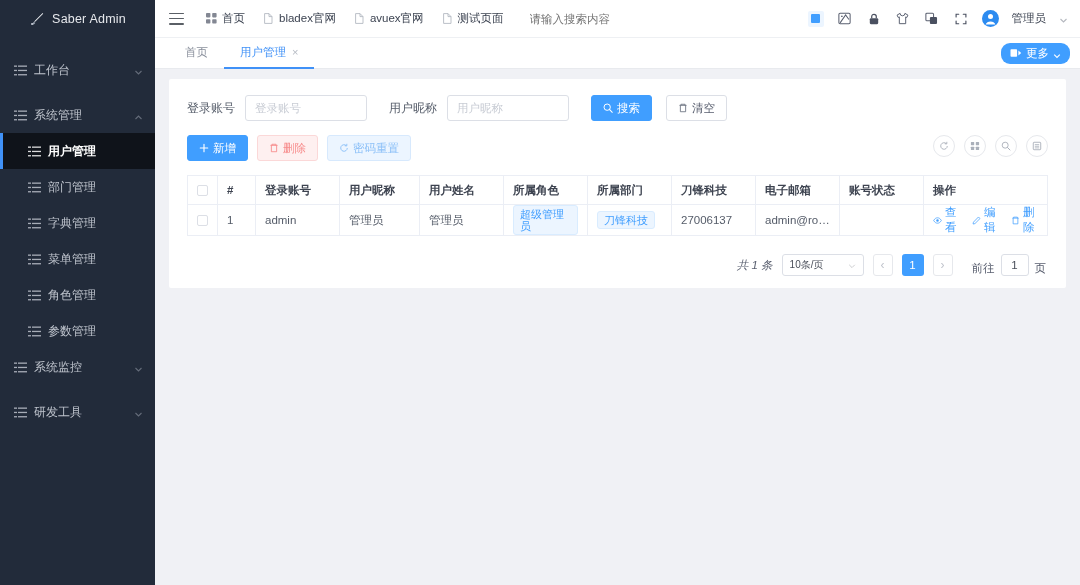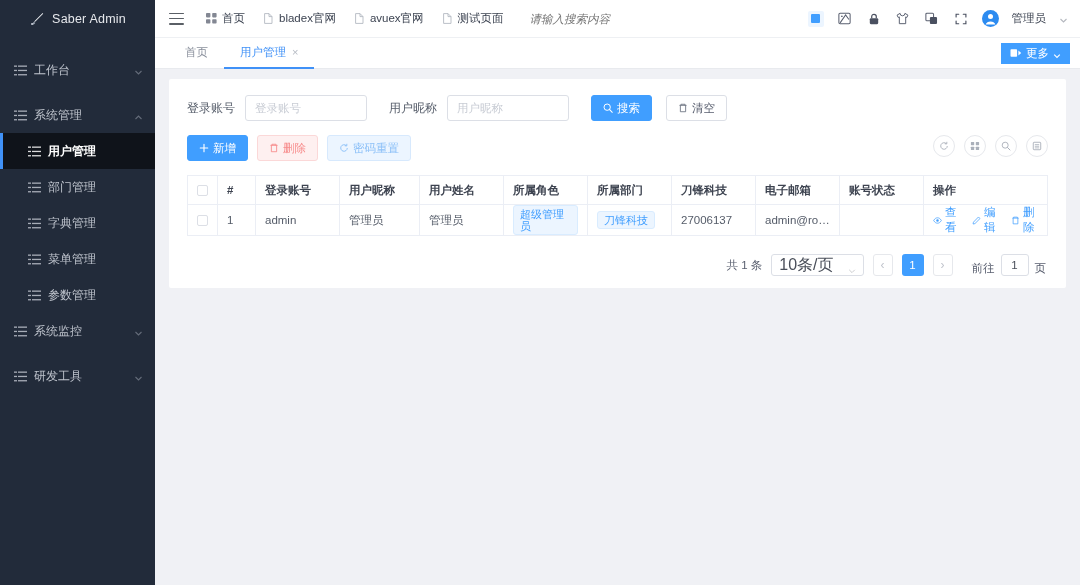--- a/index.html
+++ b/index.html
@@ -60,21 +60,21 @@
     flex: 0 0 38px;
   }
   .hamburger { width: 15px; height: 12px; display:flex; flex-direction:column; justify-content:space-between; cursor:pointer; margin-right: 22px;}
   .hamburger span { display:block; height:1.6px; background:#5a5f66; border-radius:1px; }
 
   .topnav { display: flex; align-items: center; gap: 18px; }
   .topnav-item { display:flex; align-items:center; gap:5px; font-size:11.5px; color:#3c4351; cursor:pointer; white-space:nowrap;}
   .topnav-item .tn-icon { width: 11px; height: 11px; flex:0 0 11px; opacity:.75;}
   .top-search {
     margin-left: 26px; font-size: 11.5px; color: #c3c7cf; border: none; outline: none;
-    background: transparent; width: 140px; font-style: italic;
+    background: transparent; width: 140px;
   }
   .topbar-right { margin-left: auto; display:flex; align-items:center; gap: 13px; }
   .tool-icon { width: 16px; height: 16px; display:flex; align-items:center; justify-content:center; cursor:pointer; }
   .tool-icon svg { display:block; }
   .color-chip { width: 16px; height: 16px; border-radius: 2px; display:flex;align-items:center;justify-content:center; }
   .color-chip i { width: 9px; height: 9px; border-radius:1px; display:block; }
   .avatar { width: 17px; height: 17px; border-radius: 50%; display:flex;align-items:center;justify-content:center;}
   .user-name { font-size: 11.5px; color: #3c4351; }
   .user-caret { width: 9px; height: 9px; opacity: .5; }
 
@@ -88,21 +88,21 @@
   .tab {
     display:flex; align-items:center; gap:6px; padding: 0 16px;
     font-size: 11.5px; color: #8a909c; cursor: pointer;
     border-bottom: 2px solid transparent; position: relative; top: 1px;
   }
   .tab.active { color: #4091f7; border-bottom-color: #4091f7; }
   .tab .tab-close { font-size: 11px; color: #b6bbc4; line-height: 1; }
   .more-btn {
     margin-left: auto; margin-bottom: 4px;
     background: #409eff; color: #fff; font-size: 11.5px;
-    height: 21px; padding: 0 9px; border-radius: 0;
+    height: 21px; padding: 0 9px; border-radius: 9px;
     display:flex; align-items:center; gap:4px; cursor:pointer; border:none;
   }
   .more-btn .caret { width: 8px; height: 8px; }
 
   
   #content { flex: 1; padding: 10px 14px 0 14px; overflow: hidden; }
   .card { background: #fff; border-radius: 2px; padding: 16px 18px 12px 18px; }
 
   
   .searchbar { display:flex; align-items:center; gap: 0; margin-bottom: 14px; }
@@ -160,24 +160,24 @@
     display:inline-block; background:#ecf5ff; color:#409eff; border:1px solid #d9ecff;
     border-radius:3px; font-size:11px; padding: 2px 6px; line-height: 1.1;
   }
   .ops { display:flex; align-items:center; justify-content:center; gap: 12px; }
   .op { display:inline-flex; align-items:center; gap:3px; color:#409eff; font-size:11.5px; cursor:pointer; }
   .op svg { display:block; }
   .ellip { overflow:hidden; text-overflow:ellipsis; white-space:nowrap; }
 
   
   .pager { display:flex; align-items:center; justify-content:flex-end; gap: 9px; margin-top: 18px; padding-right:2px; }
-  .pg-total { font-size:11.5px; color:#5a6070; }
+  .pg-total { font-size:11.5px; color:#5a6070;font-style:italic; }
   .pg-size {
-    height: 22px; border:1px solid #dcdfe6; border-radius:3px; font-size:16px;
-    display:flex; align-items:center; padding: 0 7px; gap: 14px; color:#4a4f5a; cursor:pointer;
+    height: 22px; border:1px solid #dcdfe6; border-radius:3px; font-size:10px;
+    display:flex; align-items:center; padding: 0 7px; gap: 24px; color:#4a4f5a; cursor:pointer;
     min-width: 64px; justify-content: space-between;
   }
   .pg-size .caret { width:8px;height:8px;opacity:.45; }
   .pg-btn {
     width: 20px; height: 22px; border:1px solid #e6e8ec; border-radius:3px; background:#fff;
     display:flex;align-items:center;justify-content:center; color:#c0c4cc; cursor:pointer;
   }
   .pg-num {
     min-width: 22px; height: 22px; border-radius:3px; background:#409eff; color:#fff;
     display:flex;align-items:center;justify-content:center; font-size:11.5px; cursor:pointer;
@@ -310,20 +310,35 @@
               <rect x="0" y="5.8" width="3" height="1.3"></rect>
                   <rect x="4" y="5.8" width="9" height="1.3"></rect>
               <rect x="0" y="10.1" width="3" height="1.3"></rect>
                   <rect x="4" y="10.1" width="9" height="1.3"></rect>
                 </g>
             </svg>
           </span>
           <span class="mi-label">菜单管理</span>
         </div>
 
+        <div class="menu-item">
+          <span class="mi-icon">
+            <svg viewBox="0 0 13 13" width="13" height="13">
+              <g fill="#bfc4cd">
+                  <rect x="0" y="1.5" width="3" height="1.3"></rect>
+                  <rect x="4" y="1.5" width="9" height="1.3"></rect>
+              <rect x="0" y="5.8" width="3" height="1.3"></rect>
+                  <rect x="4" y="5.8" width="9" height="1.3"></rect>
+              <rect x="0" y="10.1" width="3" height="1.3"></rect>
+                  <rect x="4" y="10.1" width="9" height="1.3"></rect>
+                </g>
+            </svg>
+          </span>
+          <span class="mi-label">角色管理</span>
+        </div>
 
         <div class="menu-item">
           <span class="mi-icon">
             <svg viewBox="0 0 13 13" width="13" height="13">
               <g fill="#bfc4cd">
                   <rect x="0" y="1.5" width="3" height="1.3"></rect>
                   <rect x="4" y="1.5" width="9" height="1.3"></rect>
               <rect x="0" y="5.8" width="3" height="1.3"></rect>
                   <rect x="4" y="5.8" width="9" height="1.3"></rect>
               <rect x="0" y="10.1" width="3" height="1.3"></rect>

